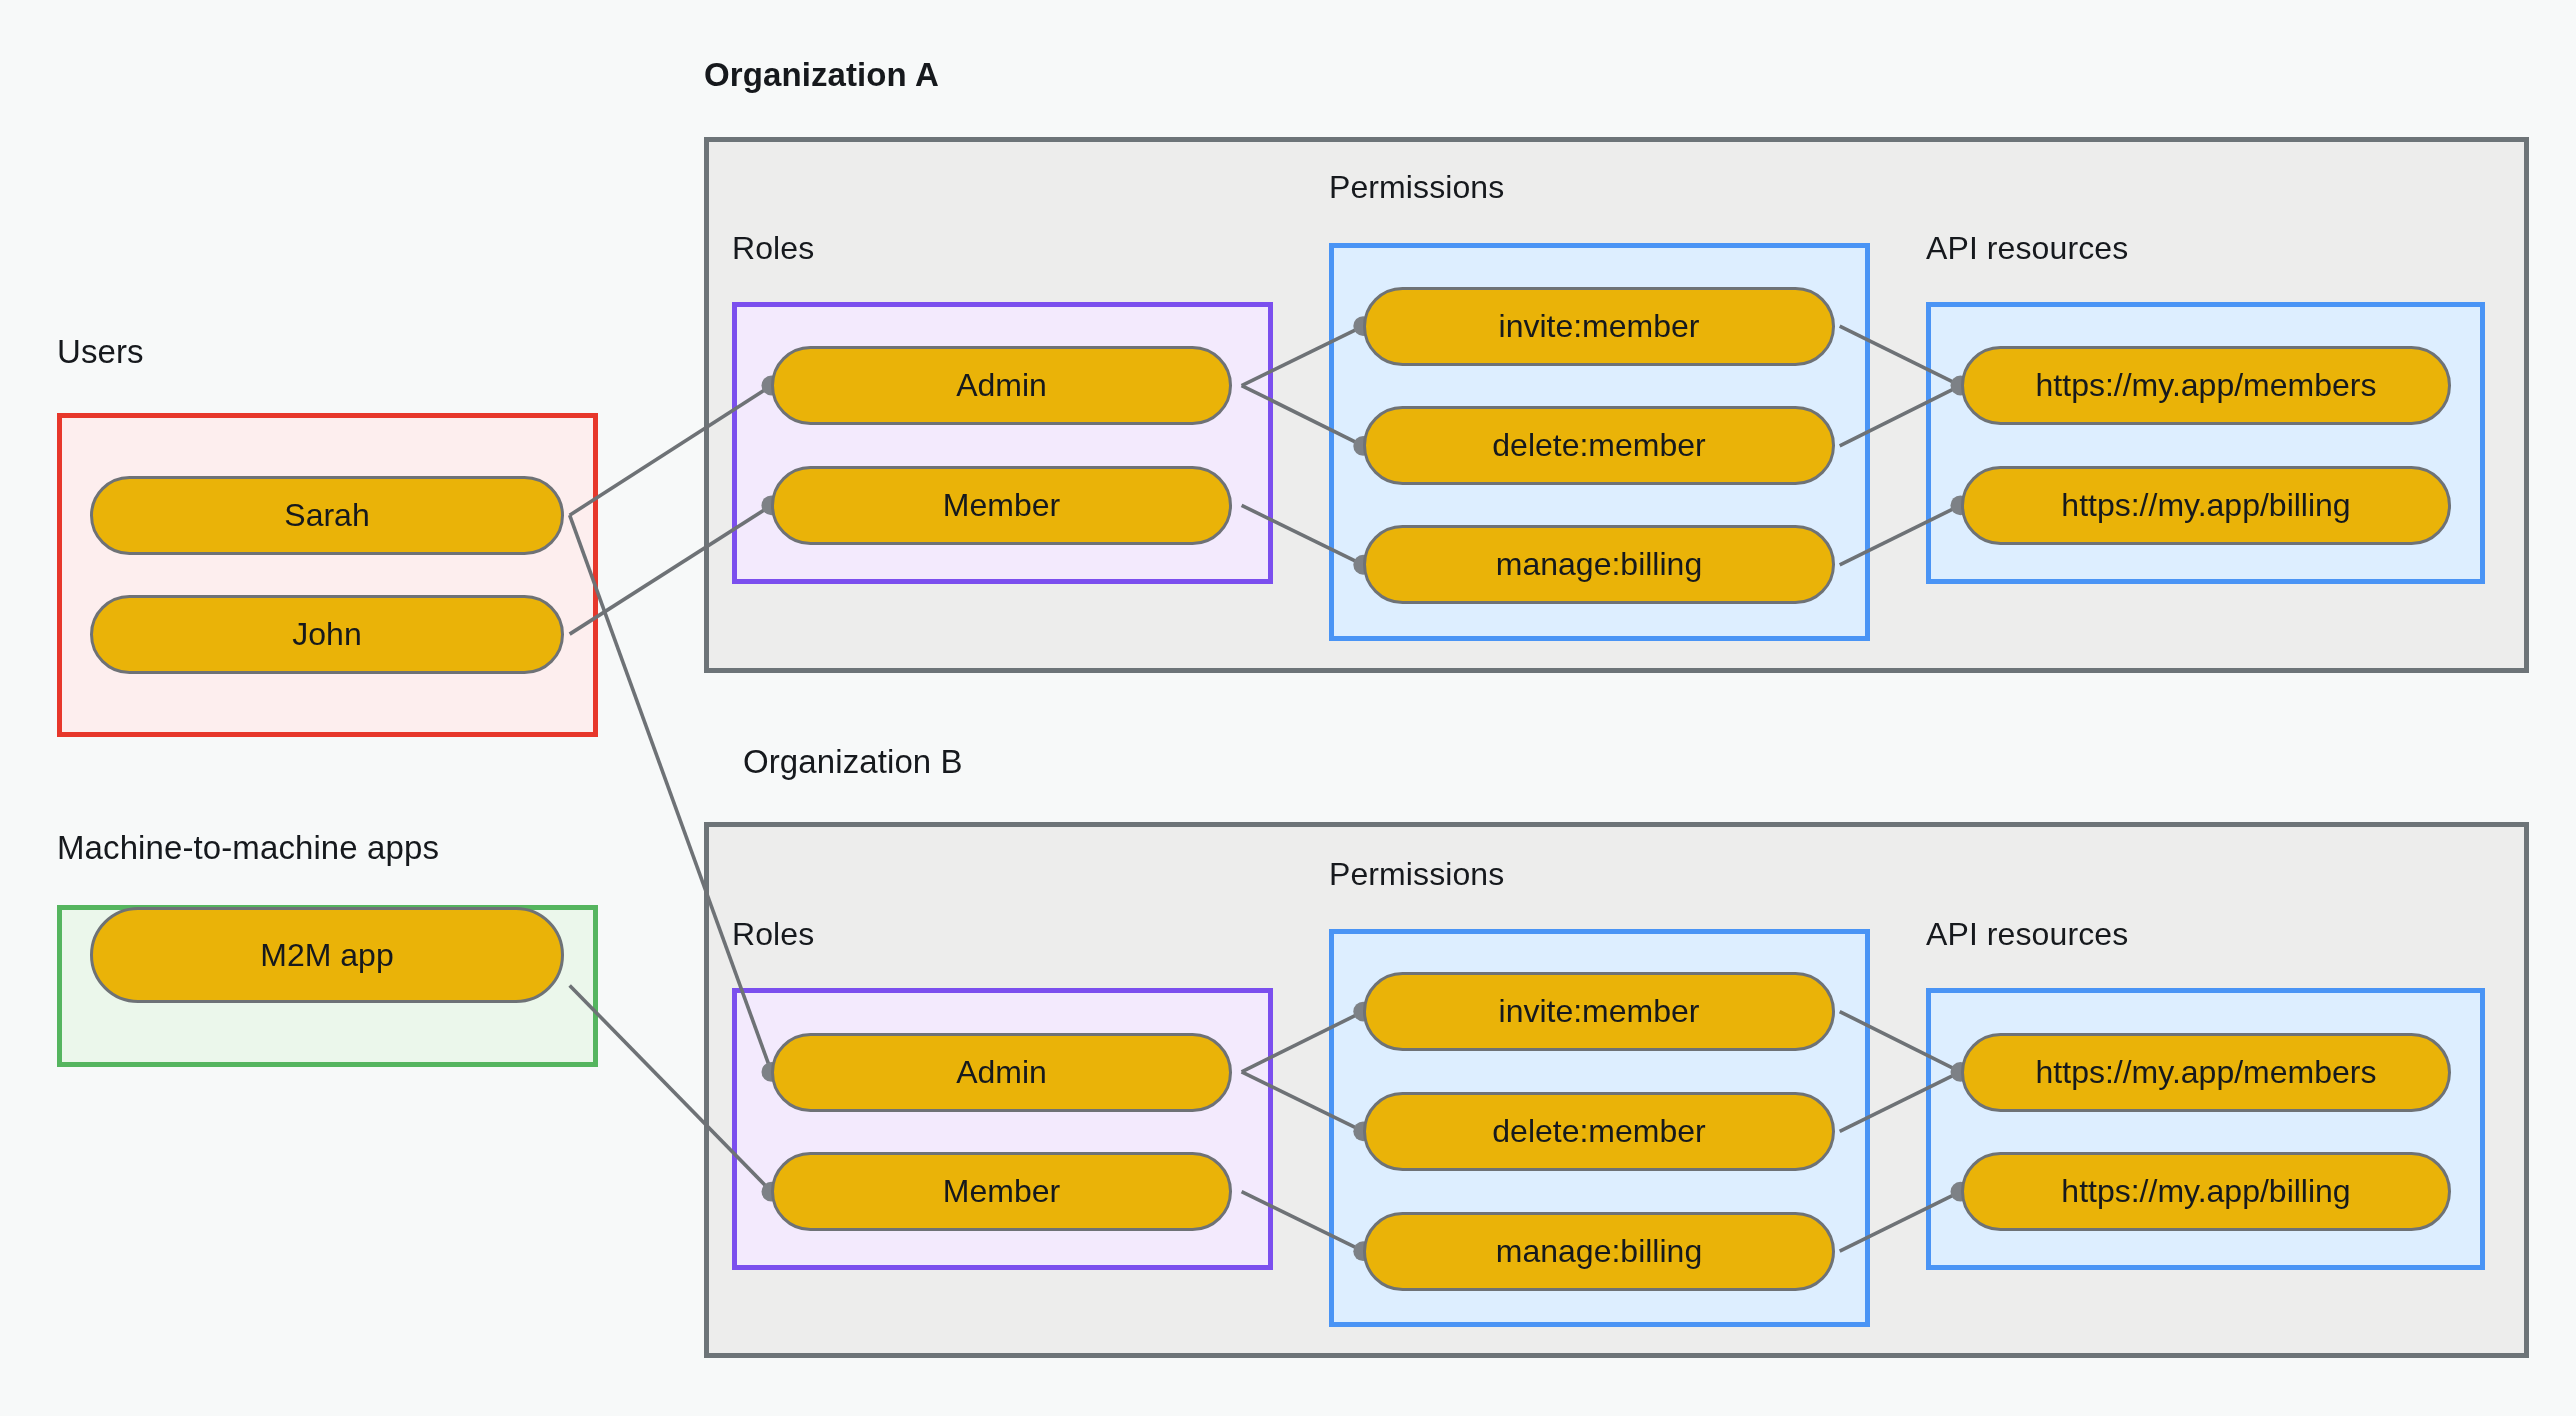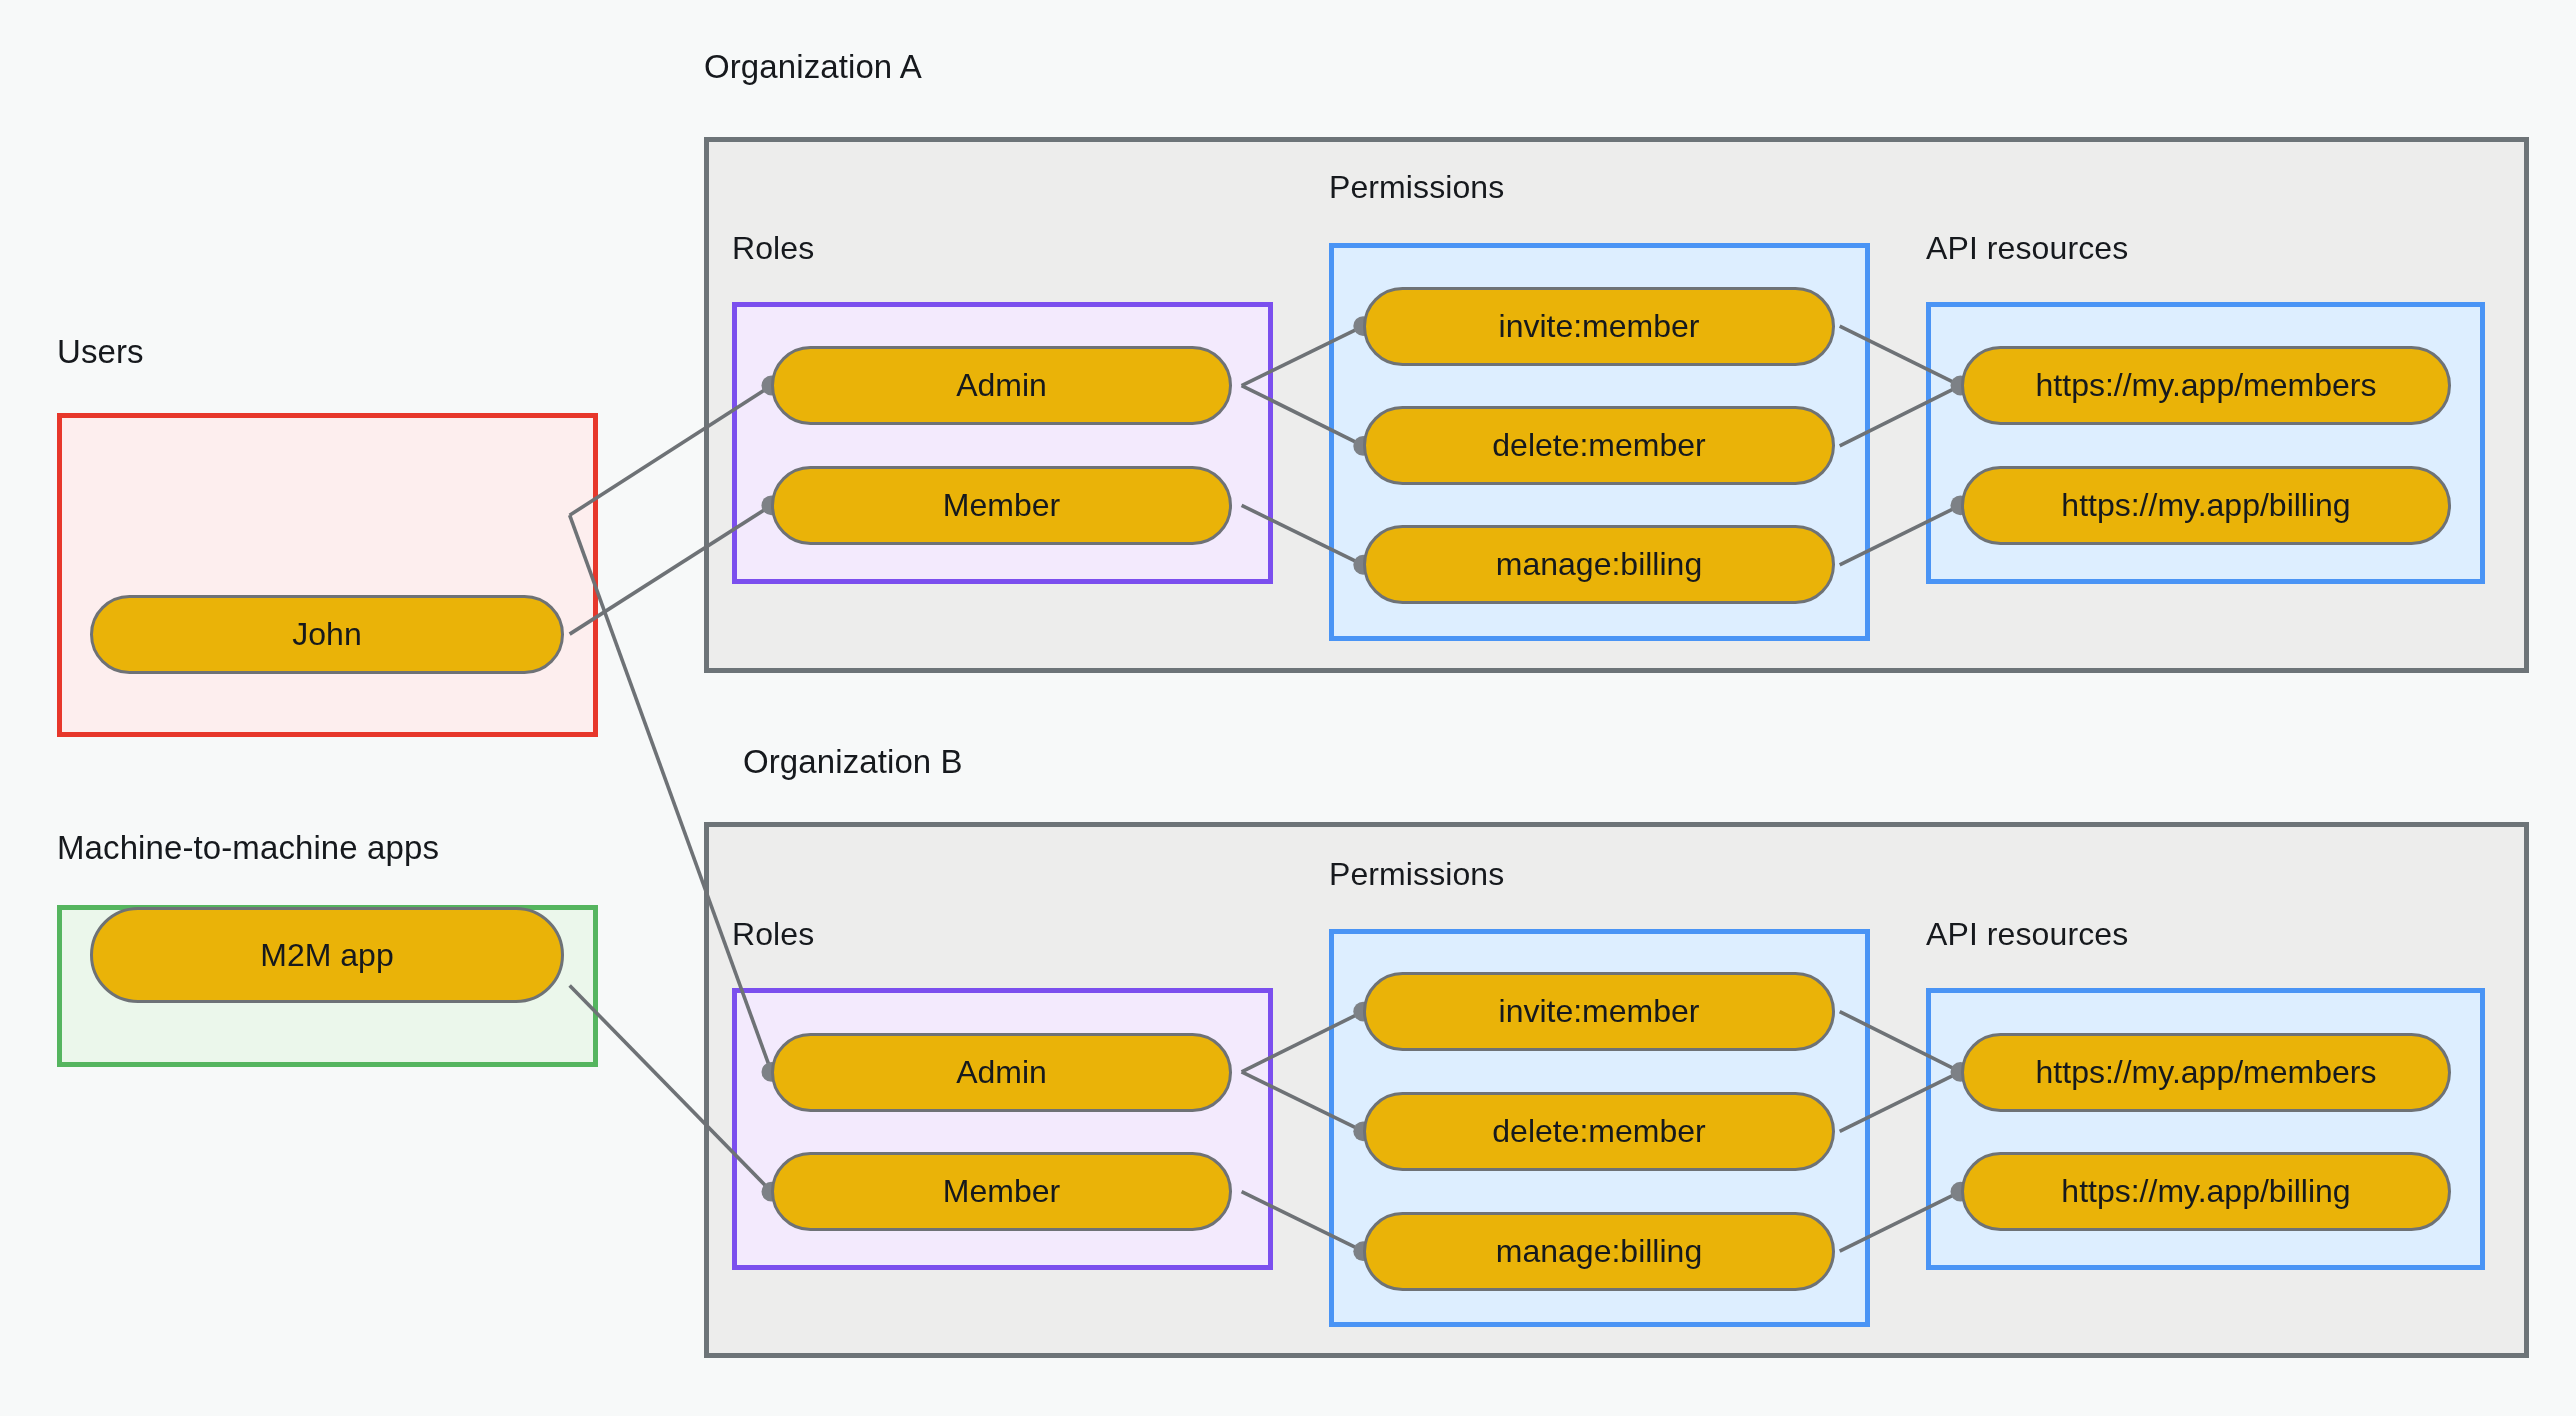--- a/index.html
+++ b/index.html
@@ -122,28 +122,29 @@
 
     <circle class="dot" cx="2176" cy="428" r="11"></circle>
     <circle class="dot" cx="2176" cy="561" r="11"></circle>
     <circle class="dot" cx="2176" cy="1190" r="11"></circle>
     <circle class="dot" cx="2176" cy="1323" r="11"></circle>
   </svg>
 
   <div class="frame-title" style="left:57px; top:333px;">Users</div>
   <div class="frame frame-users" style="left:57px; top:413px; width:541px; height:324px;">
   </div>
+  <div class="node" style="left:90px; top:476px; width:474px; height:79px;">Sarah</div>
   <div class="node" style="left:90px; top:595px; width:474px; height:79px;">John</div>
 
   <div class="frame-title" style="left:57px; top:829px;">Machine-to-machine apps</div>
   <div class="frame frame-m2m" style="left:57px; top:905px; width:541px; height:162px;">
   </div>
   <div class="node" style="left:90px; top:907px; width:474px; height:96px;">M2M app</div>
 
-  <div class="frame-title" style="left:704px; top:48px;">Organization A</div>
+  <div class="frame-title" style="left:704px; top:56px;font-weight:bold;">Organization A</div>
   <div class="frame frame-org" style="left:704px; top:137px; width:1825px; height:536px;"></div>
 
   <div class="frame-title" style="left:732px; top:230px; font-size:32px;">Roles</div>
   <div class="frame frame-roles" style="left:732px; top:302px; width:541px; height:282px;"></div>
   <div class="node" style="left:771px; top:346px; width:461px; height:79px;">Admin</div>
   <div class="node" style="left:771px; top:466px; width:461px; height:79px;">Member</div>
 
   <div class="frame-title" style="left:1329px; top:169px; font-size:32px;">Permissions</div>
   <div class="frame frame-perms" style="left:1329px; top:243px; width:541px; height:398px;"></div>
   <div class="node" style="left:1363px; top:287px; width:472px; height:79px;">invite:member</div>

